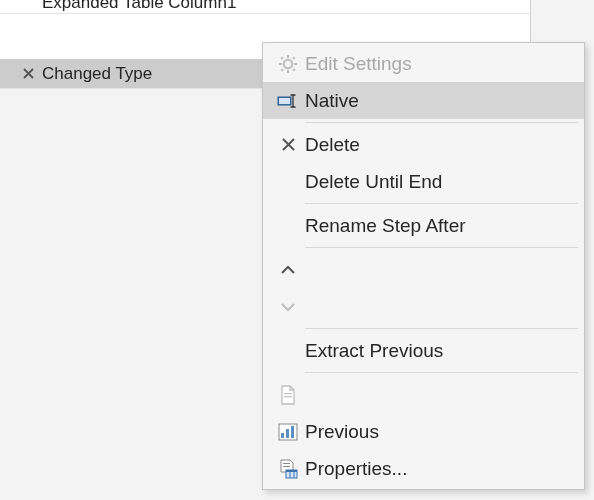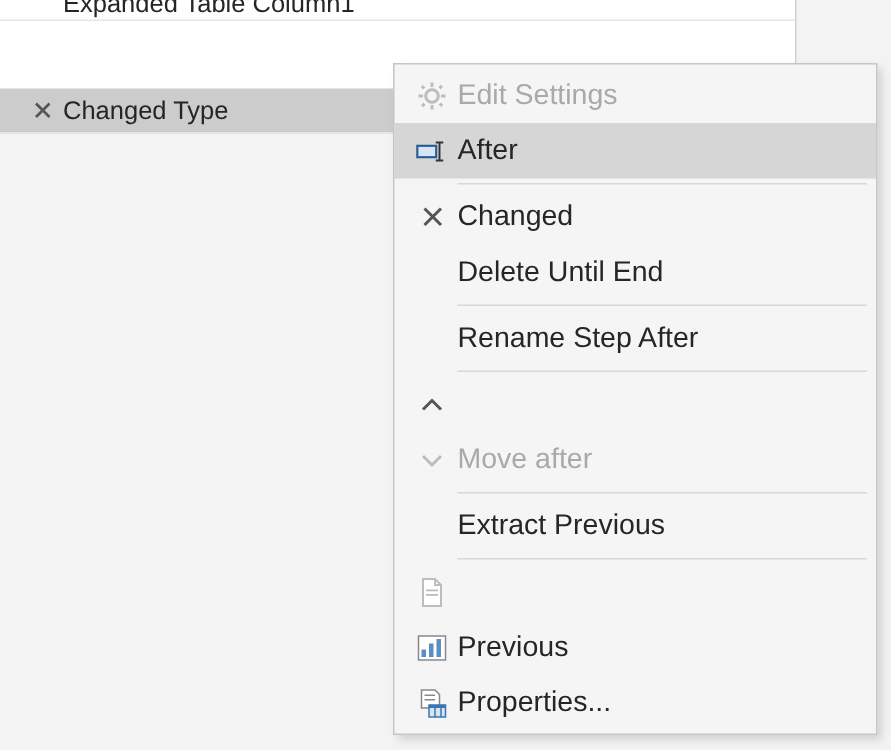--- a/index.html
+++ b/index.html
@@ -125,32 +125,32 @@
   </div>
 
   <div class="menu-item highlight">
     <span class="icon">
       <svg width="22" height="16" viewBox="0 0 22 16">
         <rect x="1" y="4" width="13" height="8" fill="#3a76b1" stroke="#2a5a8a" stroke-width="1"></rect>
         <rect x="2" y="5" width="11" height="6" fill="#d5e5f5"></rect>
         <path d="M16 2 L16 14 M13.5 2 L18.5 2 M13.5 14 L18.5 14" stroke="#333" stroke-width="1.3" fill="none"></path>
       </svg>
     </span>
-    <span>After</span>
+    <span>Native</span>
   </div>
 
   <div class="menu-sep"></div>
 
   <div class="menu-item">
     <span class="icon">
       <svg width="15" height="15" viewBox="0 0 15 15">
           <path d="M2 2 L13 13 M13 2 L2 13" stroke="#555" stroke-width="2" fill="none"></path>
         </svg>
     </span>
-    <span>Changed</span>
+    <span>Delete</span>
   </div>
 
   <div class="menu-item">
     <span class="icon"></span>
     <span>Delete Until End</span>
   </div>
 
   <div class="menu-sep"></div>
 
   <div class="menu-item">
@@ -167,21 +167,20 @@
         </svg>
     </span>
   </div>
 
   <div class="menu-item disabled">
     <span class="icon">
       <svg width="16" height="12" viewBox="0 0 16 12">
           <path d="M2 3 L8 9 L14 3" stroke="#bdbdbd" stroke-width="2" fill="none"></path>
         </svg>
     </span>
-    <span>Move after</span>
   </div>
 
   <div class="menu-sep"></div>
 
   <div class="menu-item">
     <span class="icon"></span>
     <span>Extract Previous</span>
   </div>
 
   <div class="menu-sep"></div>

